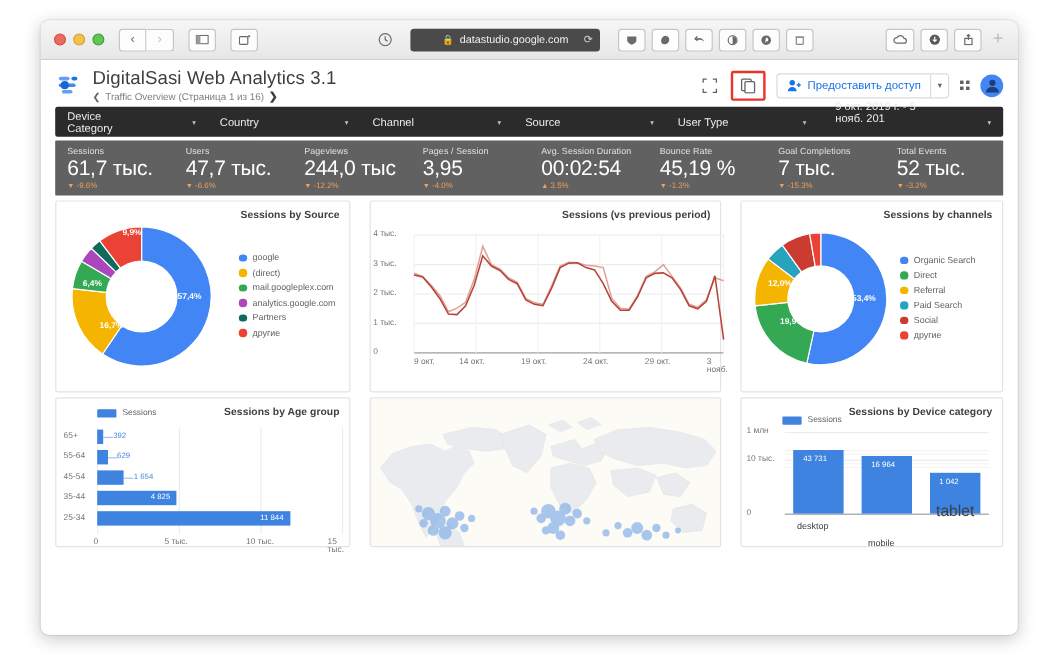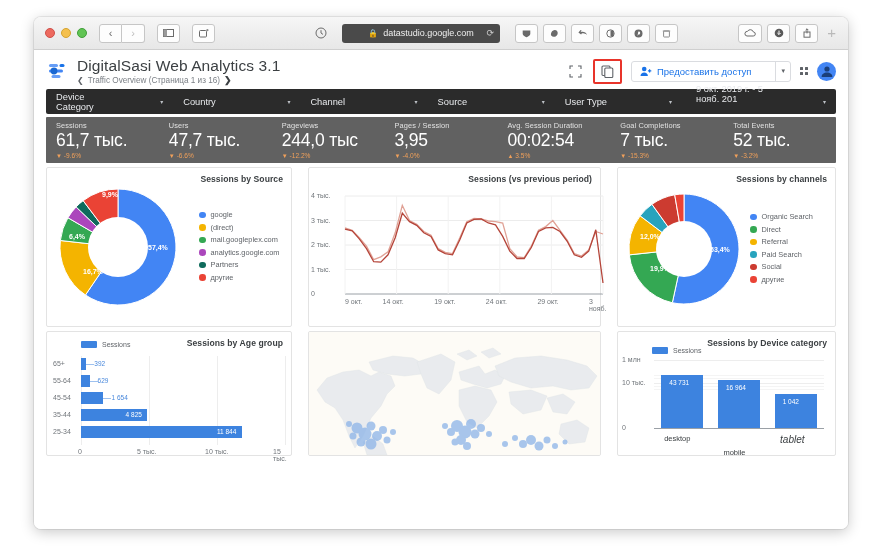--- a/index.html
+++ b/index.html
@@ -73,21 +73,21 @@
   .chev.bold { color:#3c4043; font-weight:bold; font-size:9px;}
 
   .hdr-right { margin-left:auto; display:flex; align-items:center; gap:9px; }
   .icon-btn { width:17px; height:17px; display:flex; align-items:center; justify-content:center; color:#5f6368; }
   .copy-highlight {
     border:2px solid #e8342a; border-radius:2px;
     padding:2px 4px; display:flex; align-items:center; justify-content:center;
   }
   .share-btn {
     display:flex; align-items:center; height:21px;
-    border:1px solid #dadce0; border-radius:3px; overflow:hidden;gap:16px;
+    border:1px solid #dadce0; border-radius:3px; overflow:hidden;
   }
   .share-main { display:flex; align-items:center; gap:5px; padding:0 8px; height:100%; color:#1a73e8; font-size:9.5px; }
   .share-caret { border-left:1px solid #dadce0; padding:0 5px; height:100%; display:flex; align-items:center; color:#5f6368; font-size:7px;}
   .grid-icon { display:grid; grid-template-columns:repeat(2,3px); grid-template-rows:repeat(2,3px); gap:2px;}
   .grid-icon i { background:#5f6368; display:block; width:3px; height:3px; border-radius:.5px;}
   .avatar { width:19px; height:19px; border-radius:50%; background:#4285f4; display:flex;align-items:center;justify-content:center;}
 
   
   .filterbar {
     margin: 0 12px; height:25px; background:#2b2b2b; border-radius:2px;
@@ -356,20 +356,25 @@
         </div>
         <div class="kpi">
           <span class="lbl">Pages / Session</span>
           <span class="val">3,95</span>
           <span class="dlt"><span class="ar">▼</span> <span>-4.0%</span></span>
         </div>
         <div class="kpi">
           <span class="lbl">Avg. Session Duration</span>
           <span class="val">00:02:54</span>
           <span class="dlt"><span class="ar">▲</span> <span>3.5%</span></span>
+        </div>
+        <div class="kpi">
+          <span class="lbl">Bounce Rate</span>
+          <span class="val">45,19 %</span>
+          <span class="dlt"><span class="ar">▼</span> <span>-1.3%</span></span>
         </div>
         <div class="kpi">
           <span class="lbl">Goal Completions</span>
           <span class="val">7 тыс.</span>
           <span class="dlt"><span class="ar">▼</span> <span>-15.3%</span></span>
         </div>
         <div class="kpi">
           <span class="lbl">Total Events</span>
           <span class="val">52 тыс.</span>
           <span class="dlt"><span class="ar">▼</span> <span>-3.2%</span></span>
@@ -619,20 +624,20 @@
                 <div class="gridline" style="left: 36px; top: 54.0783px; width: 170px; height: 1px; background: rgb(244, 244, 244);"></div>
                 <div class="gridline" style="left: 36px; top: 57.49px; width: 170px; height: 1px; background: rgb(244, 244, 244);"></div>
                 <div class="bar" style="left: 43.3667px; top: 43.4044px; width: 41.9333px; height: 52.5956px;"></div>
                 <div class="bar-val" style="left: 51.3333px; top: 47.4044px;">43 731</div>
                 <div class="axis-lbl" style="left: 46.1333px; top: 102px; font-size: 7.5px; color: rgb(60, 64, 67);">desktop</div>
                 <div class="bar" style="left: 100.033px; top: 48.0653px; width: 41.9333px; height: 47.9347px;"></div>
                 <div class="bar-val" style="left: 108px; top: 52.0653px;">16 964</div>
                 <div class="axis-lbl" style="left: 105.4px; top: 116px; font-size: 7.5px; color: rgb(60, 64, 67);">mobile</div>
                 <div class="bar" style="left: 156.7px; top: 61.7975px; width: 41.9333px; height: 34.2025px;"></div>
                 <div class="bar-val" style="left: 164.667px; top: 65.7975px;">1 042</div>
-                <div class="axis-lbl" style="left: 162.067px; top: 102px; font-size: 10px; color: rgb(60, 64, 67); font-style: italic;">tablet</div>
+                <div class="axis-lbl" style="left: 162.067px; top: 86px; font-size: 13px; color: rgb(60, 64, 67);">tablet</div>
               </div>
           </div>
         </div>
       </div>
     </div>
   </div>
 </div>
 
 </body></html>

